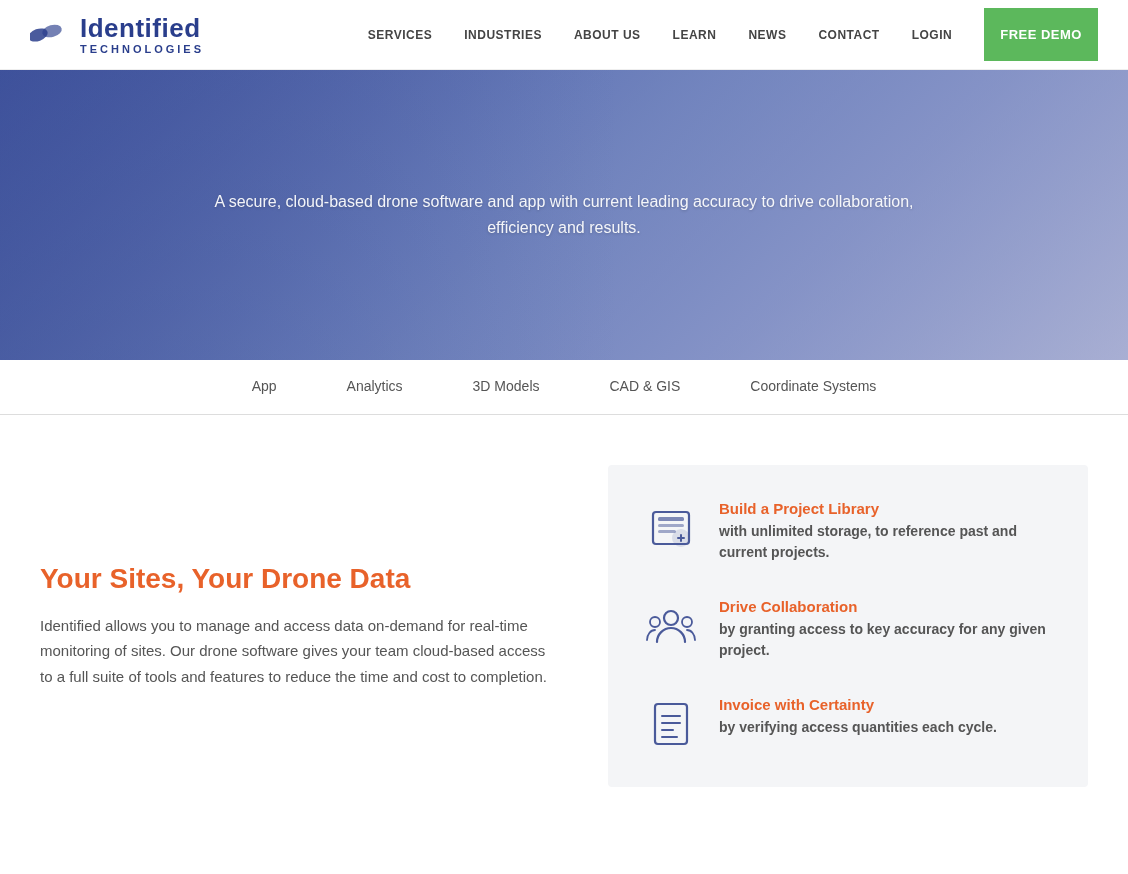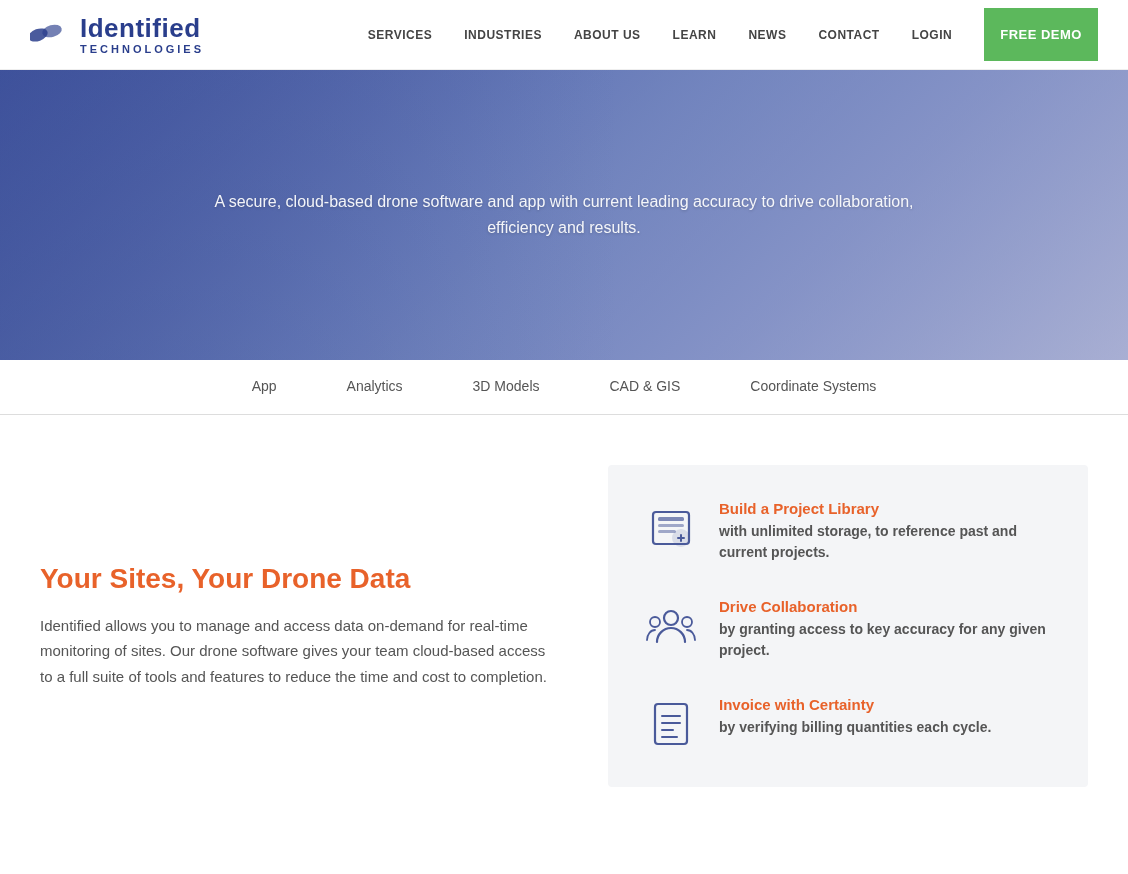--- a/index.html
+++ b/index.html
@@ -290,18 +290,18 @@
         <svg viewBox="0 0 52 52" fill="none" xmlns="http://www.w3.org/2000/svg">
           <rect x="10" y="6" width="32" height="40" rx="3" stroke="#4a5a9a" stroke-width="2.2" fill="none"></rect>
           <line x1="17" y1="18" x2="35" y2="18" stroke="#4a5a9a" stroke-width="2" stroke-linecap="round"></line>
           <line x1="17" y1="25" x2="35" y2="25" stroke="#4a5a9a" stroke-width="2" stroke-linecap="round"></line>
           <line x1="17" y1="32" x2="28" y2="32" stroke="#4a5a9a" stroke-width="2" stroke-linecap="round"></line>
           <line x1="17" y1="39" x2="32" y2="39" stroke="#4a5a9a" stroke-width="2" stroke-linecap="round"></line>
         </svg>
       </div>
       <div class="feature-text">
         <strong>Invoice with Certainty</strong>
-        <p>by verifying billing quantities each cycle.</p>
+        <p>by verifying access quantities each cycle.</p>
       </div>
     </div>
 
   </div>
 </div>
 
 </body></html>

